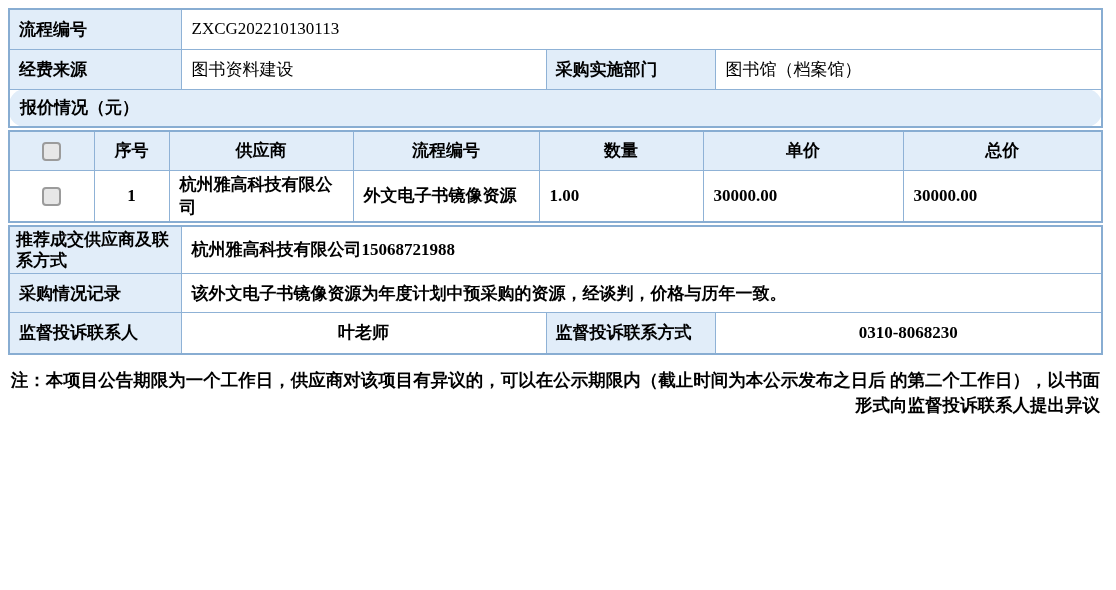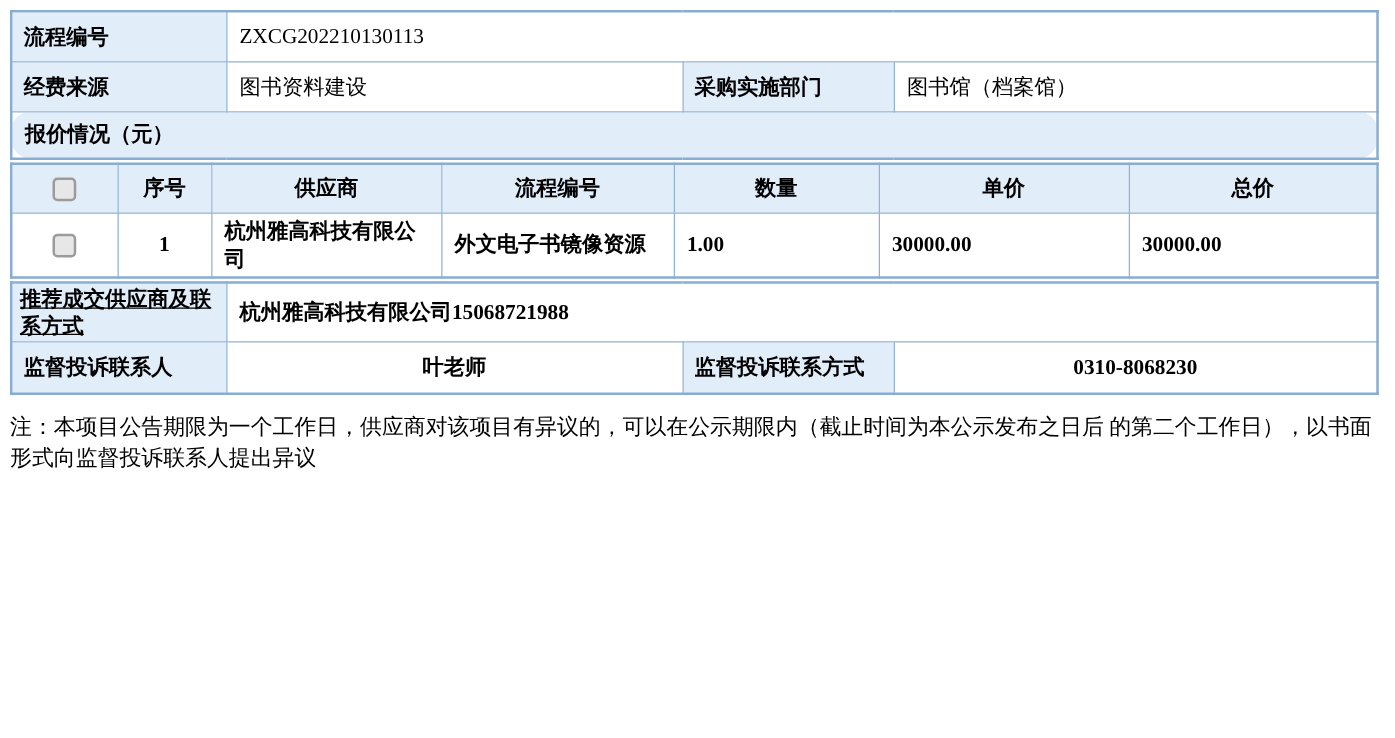--- a/index.html
+++ b/index.html
@@ -41,26 +41,27 @@
   .qhead td{background:var(--label-bg);text-align:center;}
   .cb-cell{text-align:center;padding:2px 4px !important;}
   .checkbox{
     display:inline-block;width:15px;height:15px;
     background:#e7e7e7;border:2px solid #9b9b9b;border-radius:4px;
     vertical-align:middle;
   }
   .bottom td{height:39px;}
   .bottom .r1 td{height:44px;}
   .bottom .r4 td{height:41px;}
-  .small-pad{padding:2px 6px !important;line-height:1.25;text-decoration:underline;}
+  .small-pad{padding:2px 6px !important;line-height:1.25;}
   .center{text-align:center;}
   .note{
     margin:13px 0 0 0;width:1092px;
-    font-size:17.5px;font-weight:normal;line-height:1.45;
+    font-size:17.5px;font-weight:bold;line-height:1.45;
     word-break:break-all;
+    text-align:right;
   }
 </style>
 </head>
 <body>
 
 <div class="wrap">
 
   <table class="tbl top">
     <colgroup>
       <col style="width:172px">
@@ -126,20 +127,24 @@
       <col style="width:172px">
         <col style="width:365px">
         <col style="width:169px">
         <col style="width:387px">
     </colgroup>
     <tbody>
         <tr class="r1">
       <td class="lbl small-pad">推荐成交供应商及联系方式</td>
       <td class="valb" colspan="3">杭州雅高科技有限公司15068721988</td>
     </tr>
+    <tr>
+      <td class="lbl">采购情况记录</td>
+      <td class="valb" colspan="3">该外文电子书镜像资源为年度计划中预采购的资源，经谈判，价格与历年一致。</td>
+    </tr>
     <tr class="r4">
       <td class="lbl">监督投诉联系人</td>
       <td class="valb center">叶老师</td>
       <td class="lbl">监督投诉联系方式</td>
       <td class="valb center">0310-8068230</td>
     </tr>
   </tbody>
     </table>
 
   <div class="note">注：本项目公告期限为一个工作日，供应商对该项目有异议的，可以在公示期限内（截止时间为本公示发布之日后 的第二个工作日），以书面形式向监督投诉联系人提出异议</div>

